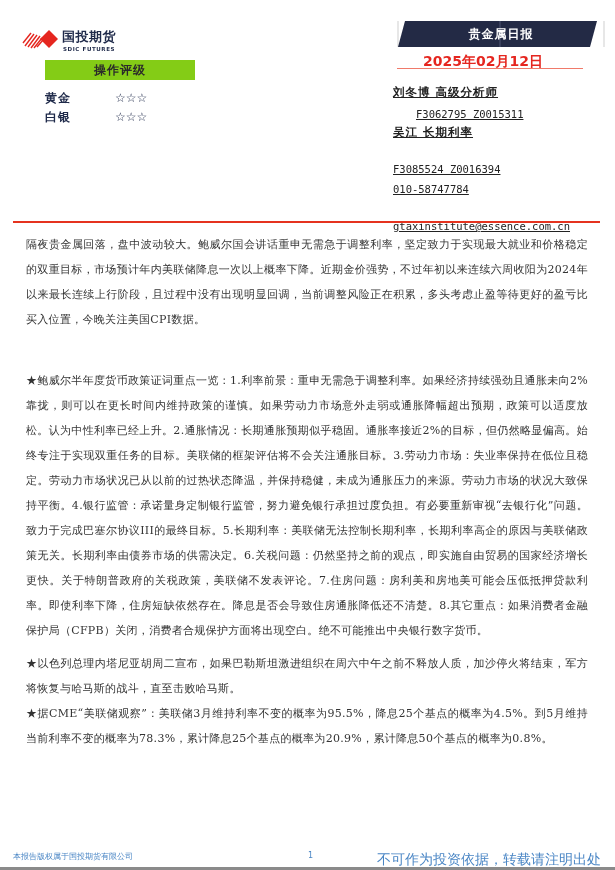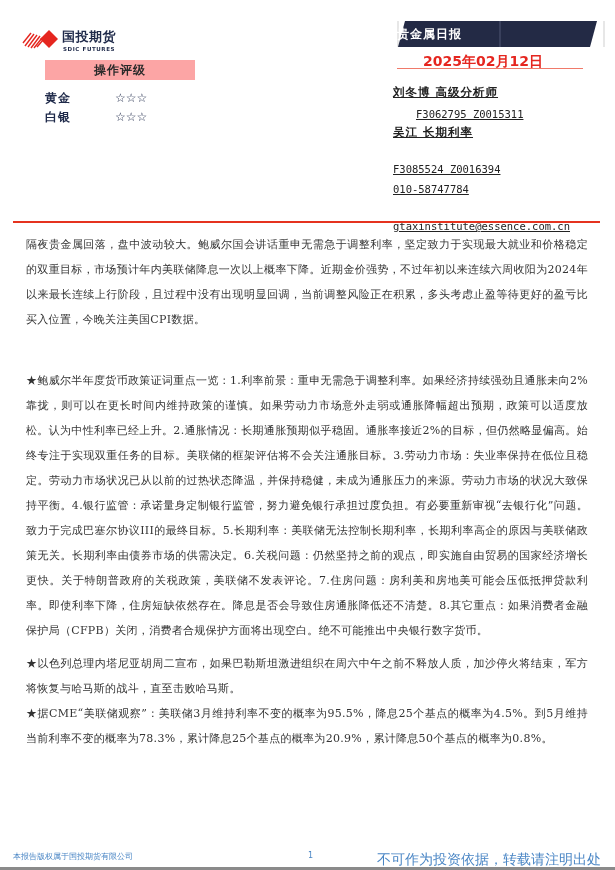--- a/index.html
+++ b/index.html
@@ -9,30 +9,30 @@
 
   
   .logo { left:22px; top:27px; width:140px; height:26px; }
   .logo-mark { position:absolute; left:0; top:2px; width:36px; height:20px; }
   .logo-cn { position:absolute; left:40px; top:0px; font-family:"DejaVu Sans","Liberation Sans",sans-serif;
              font-weight:bold; font-size:13px; color:#1f2a4a; letter-spacing:0.5px; line-height:19px; }
   .logo-en { position:absolute; left:41px; top:19px; font-family:"DejaVu Sans","Liberation Sans",sans-serif;
              font-size:5.5px; font-weight:bold; color:#1f2a4a; letter-spacing:0.6px; line-height:7px; }
 
   
-  .rating-head { left:45px; top:60px; width:150px; height:20px; background:#fca5a5;
+  .rating-head { left:45px; top:60px; width:150px; height:20px; background:#84cc16;
                  font-size:12px; font-weight:bold; color:#2a2a2a; text-align:center; line-height:20px; letter-spacing:1px; }
   .rating-row { left:45px; width:150px; height:18px; font-size:12px; line-height:18px; }
   .rating-row .metal { position:absolute; left:0; top:0; font-weight:bold; color:#1f2a4a; letter-spacing:1px; }
   .rating-row .stars { position:absolute; left:70px; top:0; color:#1f2a4a; font-size:12px; letter-spacing:0px; }
 
   
   .banner { left:397px; top:21px; width:208px; height:26px; }
   .banner-bg { position:absolute; left:0; top:0; width:100%; height:100%; }
-  .banner-title { position:absolute; left:0; top:0; width:100%; line-height:26px;
+  .banner-title { position:absolute; left:0; top:0; width:100%; text-align:center; line-height:26px;
                   color:#ffffff; font-weight:bold; font-size:12px; letter-spacing:1px; }
   .date { left:391px; top:55px; width:184px; text-align:center; color:#e5261f; font-family:"DejaVu Sans","Liberation Sans",sans-serif;
           font-weight:bold; font-size:14px; line-height:12px; }
   .date-line { left:397px; top:68px; width:186px; height:1px; background:#f07a6a; }
 
   .analyst { left:393px; font-size:11.5px; line-height:16px; color:#222;text-decoration:underline; }
   .analyst.name { font-weight:bold; letter-spacing:1px; }
   .analyst.code { font-family:"DejaVu Sans Mono","Liberation Mono",monospace; font-size:10.5px; }
 
   .red-rule { left:13px; top:221px; width:587px; height:2px; background:#e5331f; }

